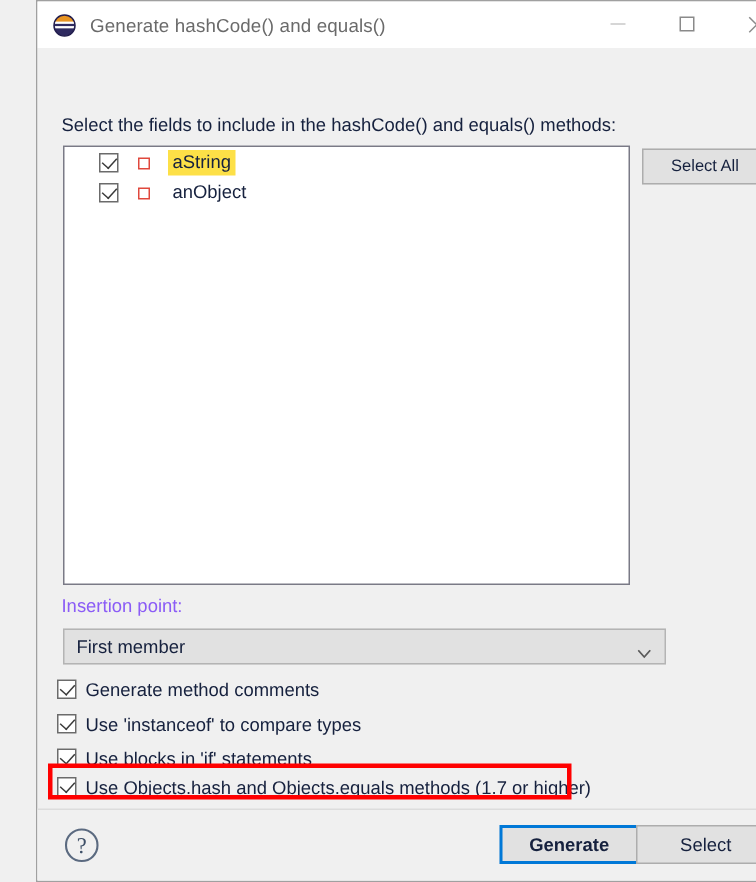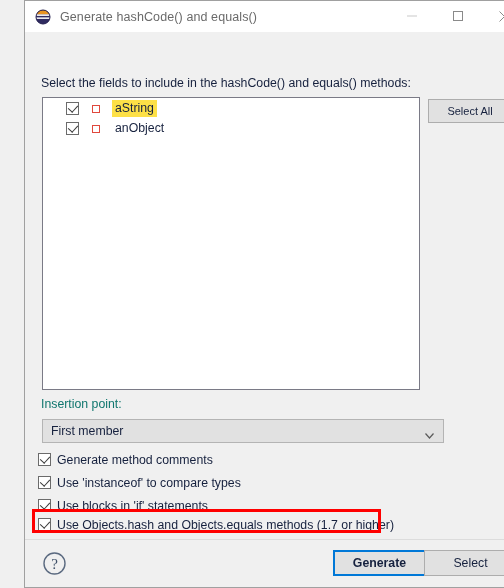--- a/index.html
+++ b/index.html
@@ -150,21 +150,21 @@
     padding: 0;
   }
   #btn-select-all { top: 67px; }
   #btn-deselect-all { top: 99px; }
 
   
   #insertion-label {
     position: absolute;
     left: 16px; top: 365px;
     font-size: 12.3px;
-    color: #0f766e;
+    color: #8b5cf6;
   }
   #insertion-combo {
     position: absolute;
     left: 17px; top: 387px;
     width: 402px; height: 24px;
     background: #e1e1e1;
     border: 1px solid #b4b4b4;
     display: flex;
     align-items: center;
   }

